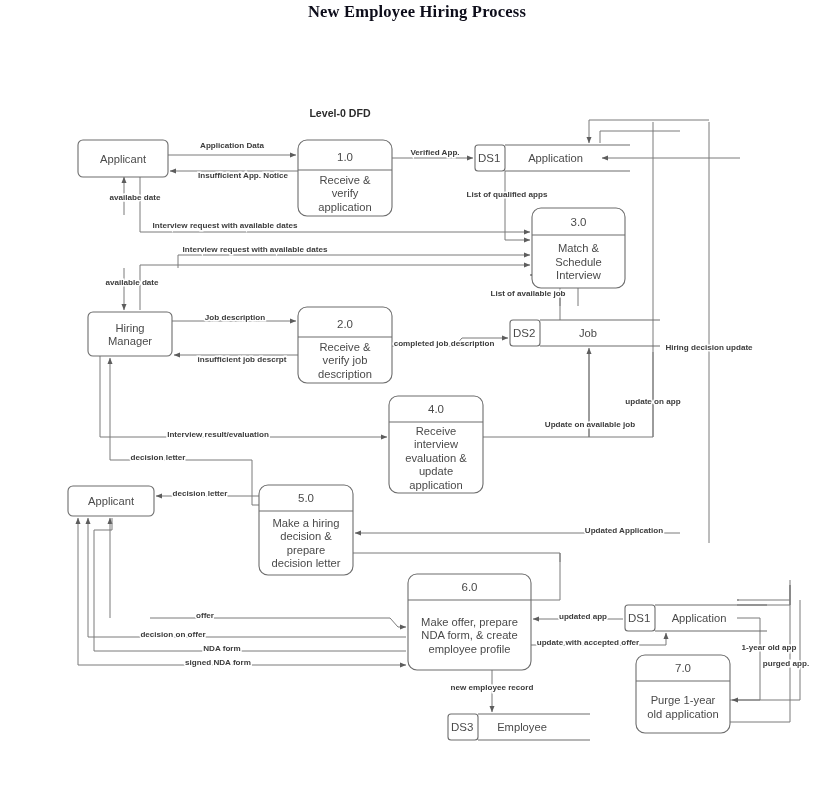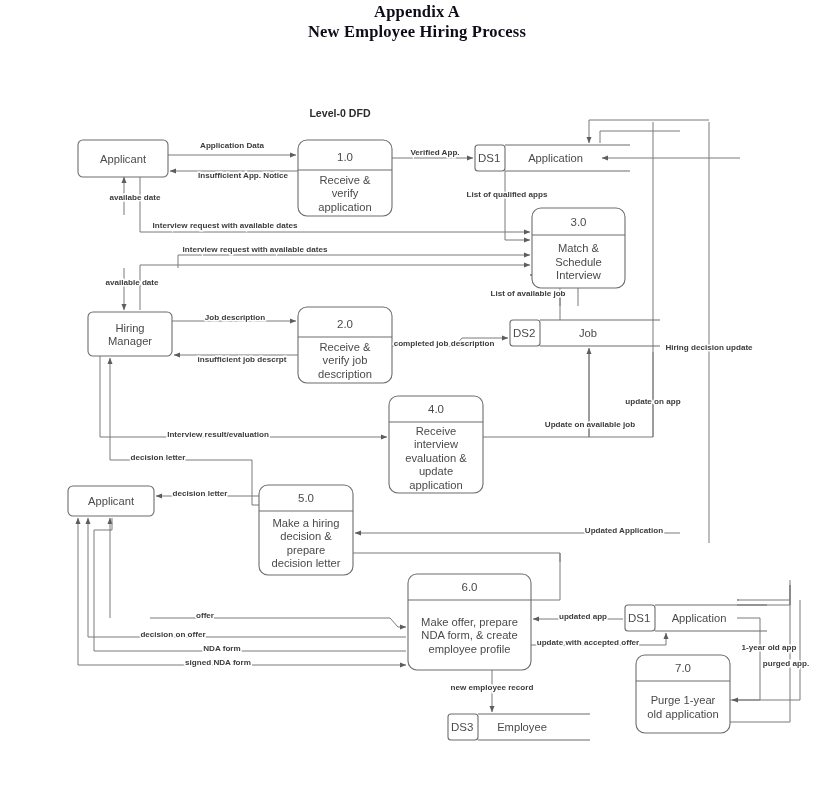--- a/index.html
+++ b/index.html
@@ -69,21 +69,20 @@
     font-size: 10.6px;
     font-weight: bold;
     fill: #2b2b2b;
     text-anchor: middle;
   }
 </style>
 </head>
 <body>
 
 <div id="title-block">
-  <div>Appendix A</div>
   <div>New Employee Hiring Process</div>
 </div>
 
 <div id="diagram-wrap">
 <svg width="834" height="785" viewBox="0 0 834 785" xmlns="http://www.w3.org/2000/svg">
   <defs>
     <marker id="ah" markerWidth="7" markerHeight="7" refX="6.2" refY="3" orient="auto">
       <path d="M0,0.4 L6.4,3 L0,5.6 z" class="arrowhead"></path>
     </marker>
   </defs>

